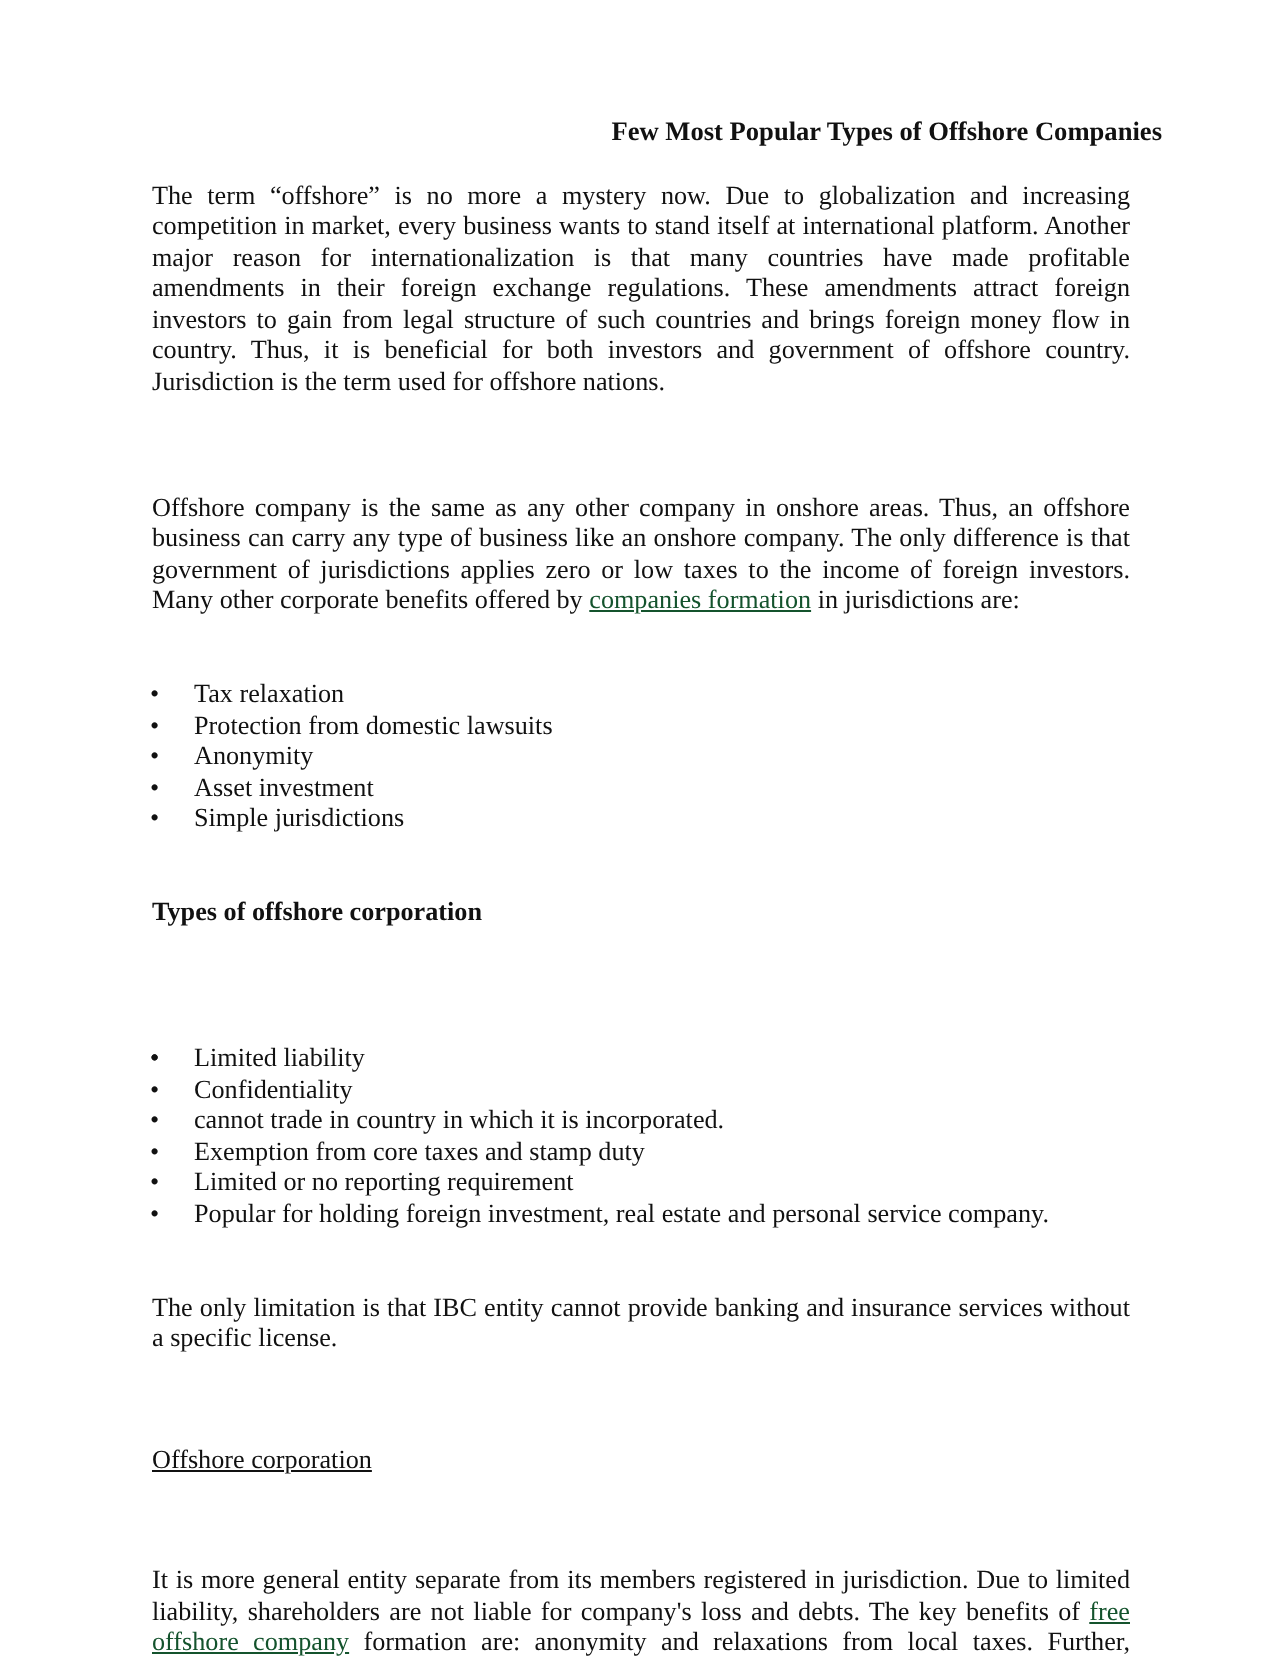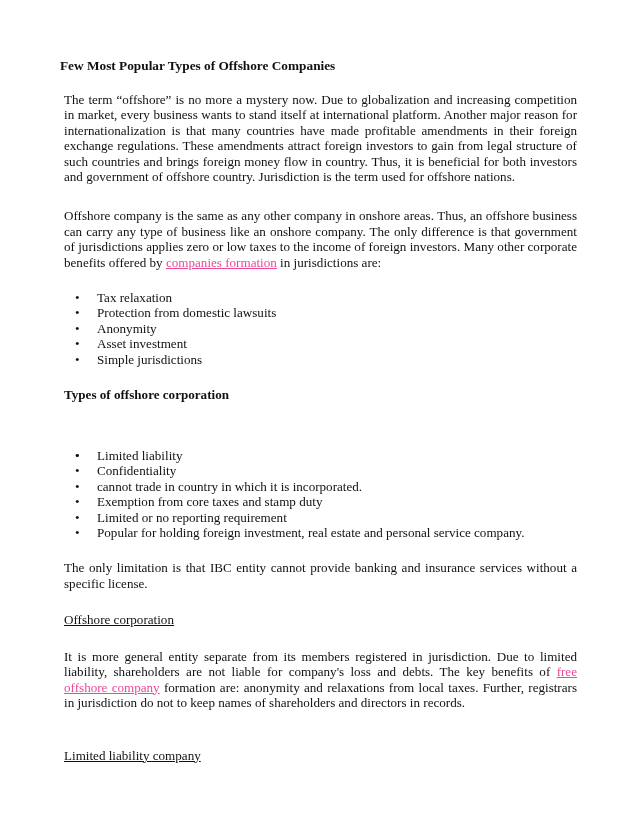--- a/index.html
+++ b/index.html
@@ -1,27 +1,27 @@
 <!DOCTYPE html>
 <html><head>
 <meta charset="utf-8">
 <style>
   html, body { margin:0; padding:0; background:#ffffff; }
   body { width:640px; height:828px; overflow:hidden; position:relative;
          font-family:"Liberation Serif", "DejaVu Serif", serif; color:#111; }
   .page { position:absolute; left:60px; top:58px; width:521px; font-size:13.1px; line-height:15.5px; }
-  .title { text-align:left; font-weight:bold; font-size:13.3px; margin:0 0 18px 0; }
-  p { margin:4px; text-align:justify; }
+  .title { text-align:right; font-weight:bold; font-size:13.3px; margin:0 0 4px 0; }
+  p { margin:16px; text-align:justify; }
   .gap { height:15.5px; }
   ul { list-style:none; margin:0; padding:0; }
   ul li { position:relative; padding-left:37px; }
   ul li .bullet { position:absolute; left:15px; top:0; }
   .heading { font-weight:bold; }
   .sub { text-decoration:underline; }
-  a { color:#ec4899; text-decoration:underline; }
+  a { color:#14532d; text-decoration:underline; }
 </style>
 </head>
 <body>
 
 <div class="page">
   <div class="title">Few Most Popular Types of Offshore Companies</div>
 
   <p>The term “offshore” is no more a mystery now. Due to globalization and increasing competition in market, every business wants to stand itself at international platform. Another major reason for internationalization is that many countries have made profitable amendments in their foreign exchange regulations. These amendments attract foreign investors to gain from legal structure of such countries and brings foreign money flow in country. Thus, it is beneficial for both investors and government of offshore country. Jurisdiction is the term used for offshore nations.</p>
   <div class="gap"></div>
 

